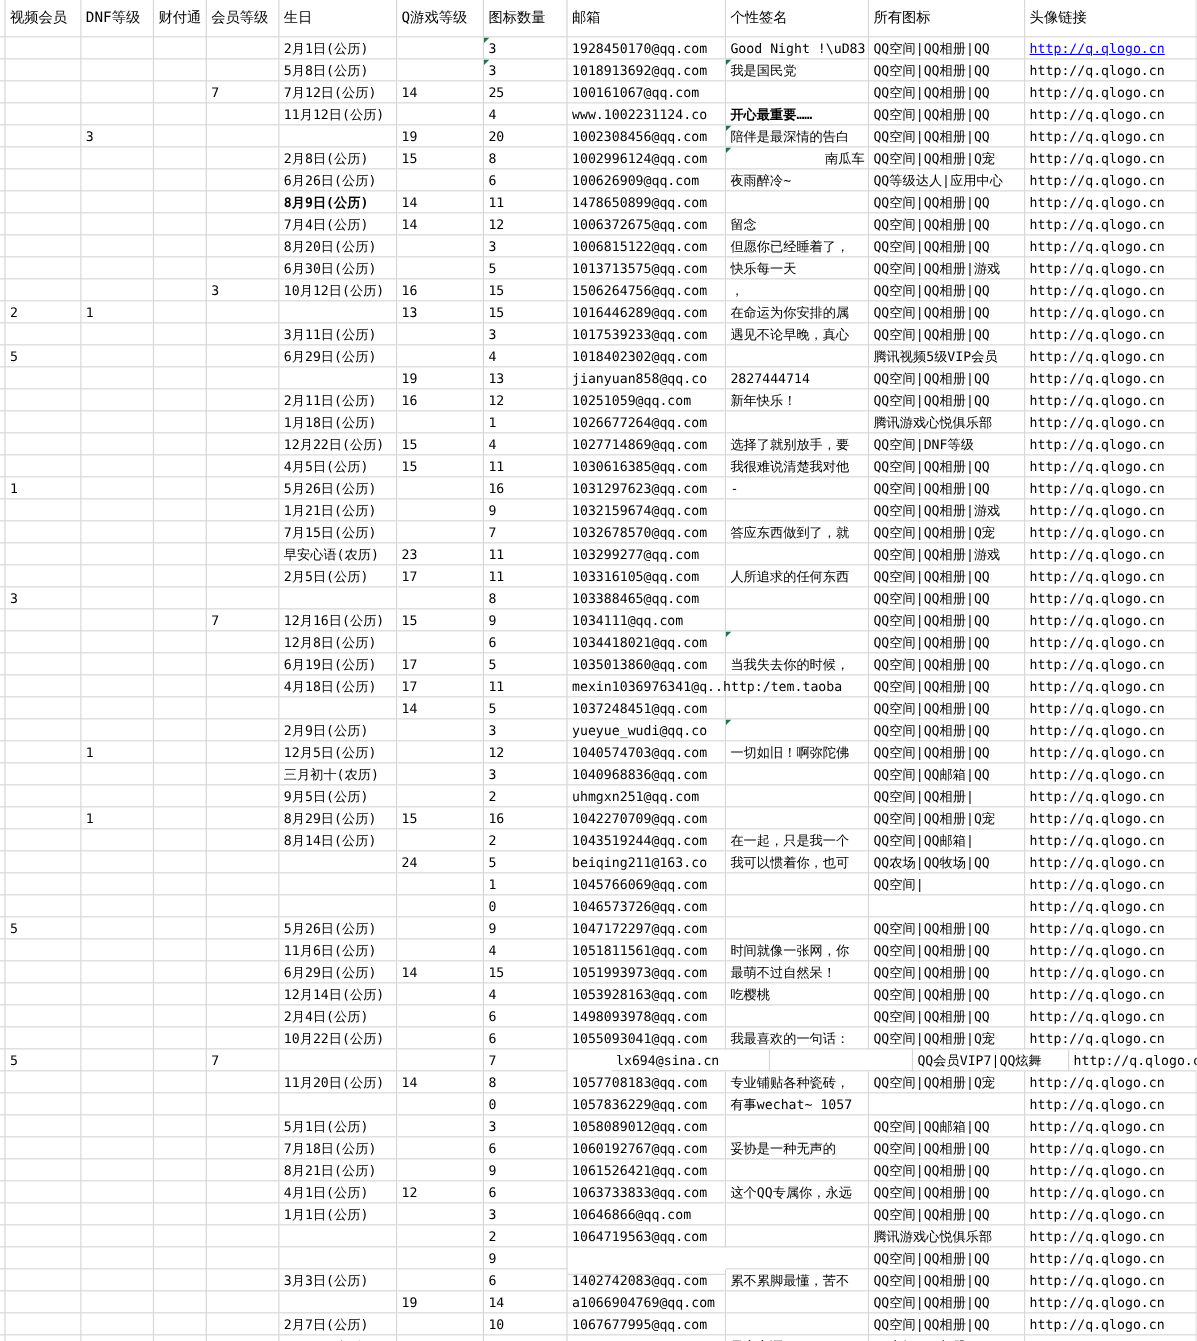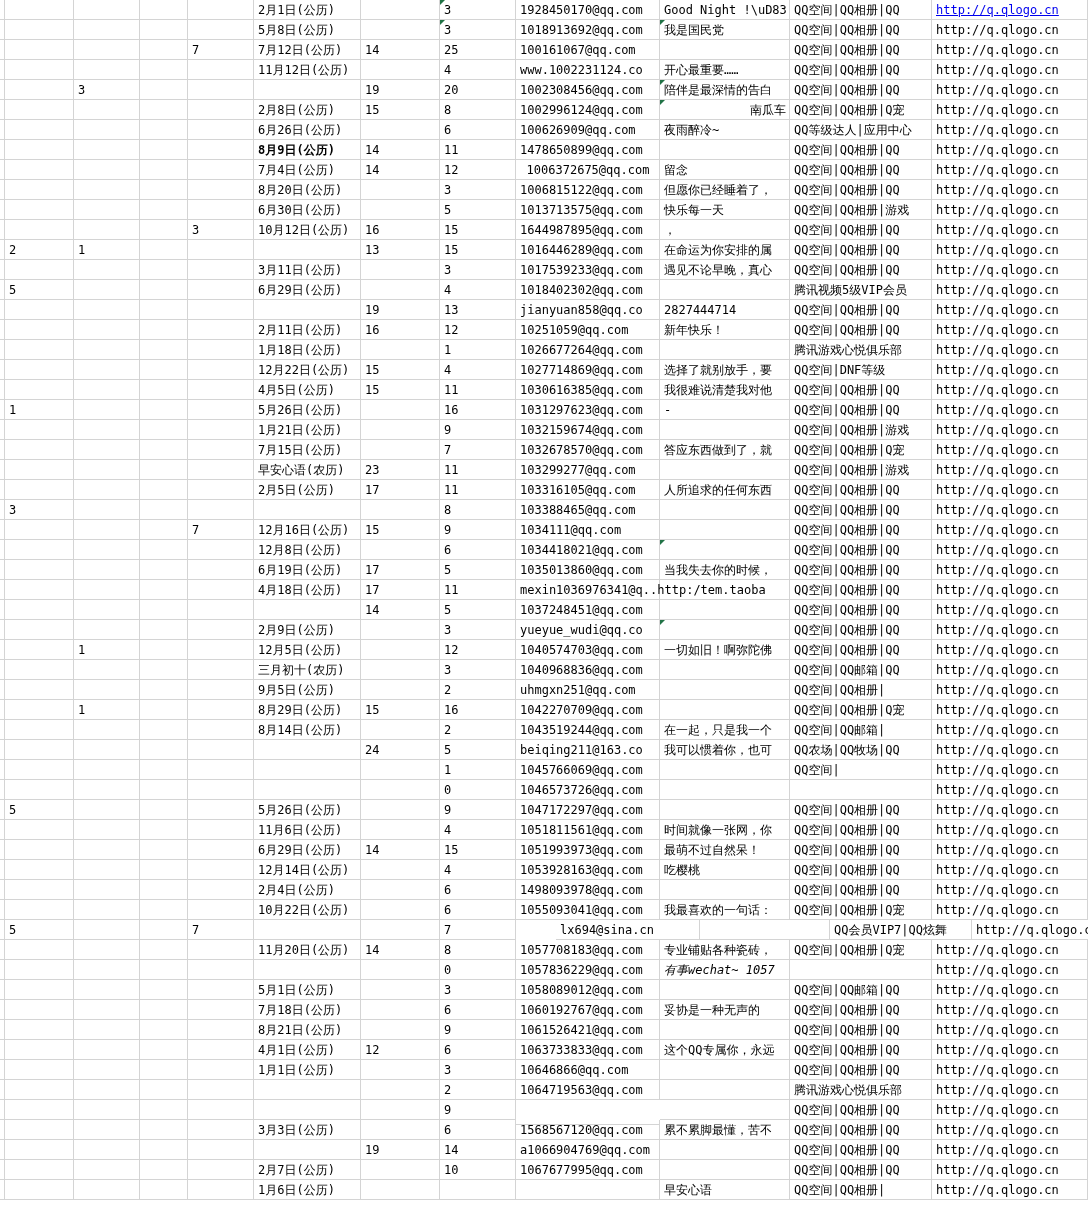--- a/index.html
+++ b/index.html
@@ -33,20 +33,34 @@
     width:0;height:0;
     border-top:5px solid #217346;
     border-right:5px solid transparent;
   }
   .hyperlink{color:#0000EE;text-decoration:underline;cursor:pointer;}
 </style>
 </head>
 <body>
 
 <div id="sheet">
+    <div class="row header-row">
+      <div class="cell hcell col-g0" style="width: 5px;"></div>
+      <div class="cell hcell col-a" style="width: 69px;">视频会员</div>
+      <div class="cell hcell col-b" style="width: 66px;">DNF等级</div>
+      <div class="cell hcell col-c" style="width: 48px;">财付通</div>
+      <div class="cell hcell col-d" style="width: 66px;">会员等级</div>
+      <div class="cell hcell col-e" style="width: 107px;">生日</div>
+      <div class="cell hcell col-f" style="width: 79px;">Q游戏等级</div>
+      <div class="cell hcell col-g" style="width: 76px;">图标数量</div>
+      <div class="cell hcell col-h" style="width: 144px;">邮箱</div>
+      <div class="cell hcell col-i" style="width: 130px;">个性签名</div>
+      <div class="cell hcell col-j" style="width: 142px;">所有图标</div>
+      <div class="cell hcell col-k" style="width: 156px;">头像链接</div>
+    </div>
     <div class="row">
       <div class="cell col-g0" style="width: 5px;"></div>
       <div class="cell col-a" style="width: 69px;"></div>
       <div class="cell col-b" style="width: 66px;"></div>
       <div class="cell col-c" style="width: 48px;"></div>
       <div class="cell col-d" style="width: 66px;"></div>
       <div class="cell col-e" style="width: 107px;">2月1日(公历)</div>
       <div class="cell col-f" style="width: 79px;"></div>
       <div class="cell col-g" style="width: 76px;">3<div class="tri"></div></div>
       <div class="cell col-h" style="width: 144px;">1928450170@qq.com</div>
@@ -85,21 +99,21 @@
     <div class="row">
       <div class="cell col-g0" style="width: 5px;"></div>
       <div class="cell col-a" style="width: 69px;"></div>
       <div class="cell col-b" style="width: 66px;"></div>
       <div class="cell col-c" style="width: 48px;"></div>
       <div class="cell col-d" style="width: 66px;"></div>
       <div class="cell col-e" style="width: 107px;">11月12日(公历)</div>
       <div class="cell col-f" style="width: 79px;"></div>
       <div class="cell col-g" style="width: 76px;">4</div>
       <div class="cell col-h" style="width: 144px;">www.1002231124.co</div>
-      <div class="cell col-i" style="width: 130px;">开心最重要……</div>
+      <div class="cell col-i" style="width: 130px; font-weight: bold;">开心最重要……</div>
       <div class="cell col-j" style="width: 142px;">QQ空间|QQ相册|QQ</div>
       <div class="cell col-k" style="width: 156px;"><span>http://q.qlogo.cn</span></div>
     </div>
     <div class="row">
       <div class="cell col-g0" style="width: 5px;"></div>
       <div class="cell col-a" style="width: 69px;"></div>
       <div class="cell col-b" style="width: 66px;">3</div>
       <div class="cell col-c" style="width: 48px;"></div>
       <div class="cell col-d" style="width: 66px;"></div>
       <div class="cell col-e" style="width: 107px;"></div>
@@ -154,21 +168,21 @@
     </div>
     <div class="row">
       <div class="cell col-g0" style="width: 5px;"></div>
       <div class="cell col-a" style="width: 69px;"></div>
       <div class="cell col-b" style="width: 66px;"></div>
       <div class="cell col-c" style="width: 48px;"></div>
       <div class="cell col-d" style="width: 66px;"></div>
       <div class="cell col-e" style="width: 107px;">7月4日(公历)</div>
       <div class="cell col-f" style="width: 79px;">14</div>
       <div class="cell col-g" style="width: 76px;">12</div>
-      <div class="cell col-h" style="width: 144px; text-align: center;">1006372675@qq.com</div>
+      <div class="cell col-h" style="width: 144px;">1006372675@qq.com</div>
       <div class="cell col-i" style="width: 130px;">留念</div>
       <div class="cell col-j" style="width: 142px;">QQ空间|QQ相册|QQ</div>
       <div class="cell col-k" style="width: 156px;"><span>http://q.qlogo.cn</span></div>
     </div>
     <div class="row">
       <div class="cell col-g0" style="width: 5px;"></div>
       <div class="cell col-a" style="width: 69px;"></div>
       <div class="cell col-b" style="width: 66px;"></div>
       <div class="cell col-c" style="width: 48px;"></div>
       <div class="cell col-d" style="width: 66px;"></div>
@@ -196,21 +210,21 @@
     </div>
     <div class="row">
       <div class="cell col-g0" style="width: 5px;"></div>
       <div class="cell col-a" style="width: 69px;"></div>
       <div class="cell col-b" style="width: 66px;"></div>
       <div class="cell col-c" style="width: 48px;"></div>
       <div class="cell col-d" style="width: 66px;">3</div>
       <div class="cell col-e" style="width: 107px;">10月12日(公历)</div>
       <div class="cell col-f" style="width: 79px;">16</div>
       <div class="cell col-g" style="width: 76px;">15</div>
-      <div class="cell col-h" style="width: 144px;">1644987895@qq.com</div>
+      <div class="cell col-h" style="width: 144px;">1506264756@qq.com</div>
       <div class="cell col-i" style="width: 130px;">，</div>
       <div class="cell col-j" style="width: 142px;">QQ空间|QQ相册|QQ</div>
       <div class="cell col-k" style="width: 156px;"><span>http://q.qlogo.cn</span></div>
     </div>
     <div class="row">
       <div class="cell col-g0" style="width: 5px;"></div>
       <div class="cell col-a" style="width: 69px;">2</div>
       <div class="cell col-b" style="width: 66px;">1</div>
       <div class="cell col-c" style="width: 48px;"></div>
       <div class="cell col-d" style="width: 66px;"></div>
@@ -719,21 +733,21 @@
     <div class="row">
       <div class="cell col-g0" style="width: 5px;"></div>
       <div class="cell col-a" style="width: 69px;"></div>
       <div class="cell col-b" style="width: 66px;"></div>
       <div class="cell col-c" style="width: 48px;"></div>
       <div class="cell col-d" style="width: 66px;"></div>
       <div class="cell col-e" style="width: 107px;"></div>
       <div class="cell col-f" style="width: 79px;"></div>
       <div class="cell col-g" style="width: 76px;">0</div>
       <div class="cell col-h" style="width: 144px;">1057836229@qq.com</div>
-      <div class="cell col-i" style="width: 130px; font-style: italic;"> 有事wechat~ 1057</div>
+      <div class="cell col-i" style="width: 130px;"> 有事wechat~ 1057</div>
       <div class="cell col-j" style="width: 142px;"></div>
       <div class="cell col-k" style="width: 156px;"><span>http://q.qlogo.cn</span></div>
     </div>
     <div class="row">
       <div class="cell col-g0" style="width: 5px;"></div>
       <div class="cell col-a" style="width: 69px;"></div>
       <div class="cell col-b" style="width: 66px;"></div>
       <div class="cell col-c" style="width: 48px;"></div>
       <div class="cell col-d" style="width: 66px;"></div>
       <div class="cell col-e" style="width: 107px;">5月1日(公历)</div>
@@ -830,21 +844,21 @@
     </div>
     <div class="row">
       <div class="cell col-g0" style="width: 5px;"></div>
       <div class="cell col-a" style="width: 69px;"></div>
       <div class="cell col-b" style="width: 66px;"></div>
       <div class="cell col-c" style="width: 48px;"></div>
       <div class="cell col-d" style="width: 66px;"></div>
       <div class="cell col-e" style="width: 107px;">3月3日(公历)</div>
       <div class="cell col-f" style="width: 79px;"></div>
       <div class="cell col-g" style="width: 76px;">6</div>
-      <div class="cell col-h" style="width: 144px;">1568567120@qq.com</div>
+      <div class="cell col-h" style="width: 144px;">1402742083@qq.com</div>
       <div class="cell col-i" style="width: 130px;">累不累脚最懂，苦不</div>
       <div class="cell col-j" style="width: 142px;">QQ空间|QQ相册|QQ</div>
       <div class="cell col-k" style="width: 156px;"><span>http://q.qlogo.cn</span></div>
     </div>
     <div class="row">
       <div class="cell col-g0" style="width: 5px;"></div>
       <div class="cell col-a" style="width: 69px;"></div>
       <div class="cell col-b" style="width: 66px;"></div>
       <div class="cell col-c" style="width: 48px;"></div>
       <div class="cell col-d" style="width: 66px;"></div>

